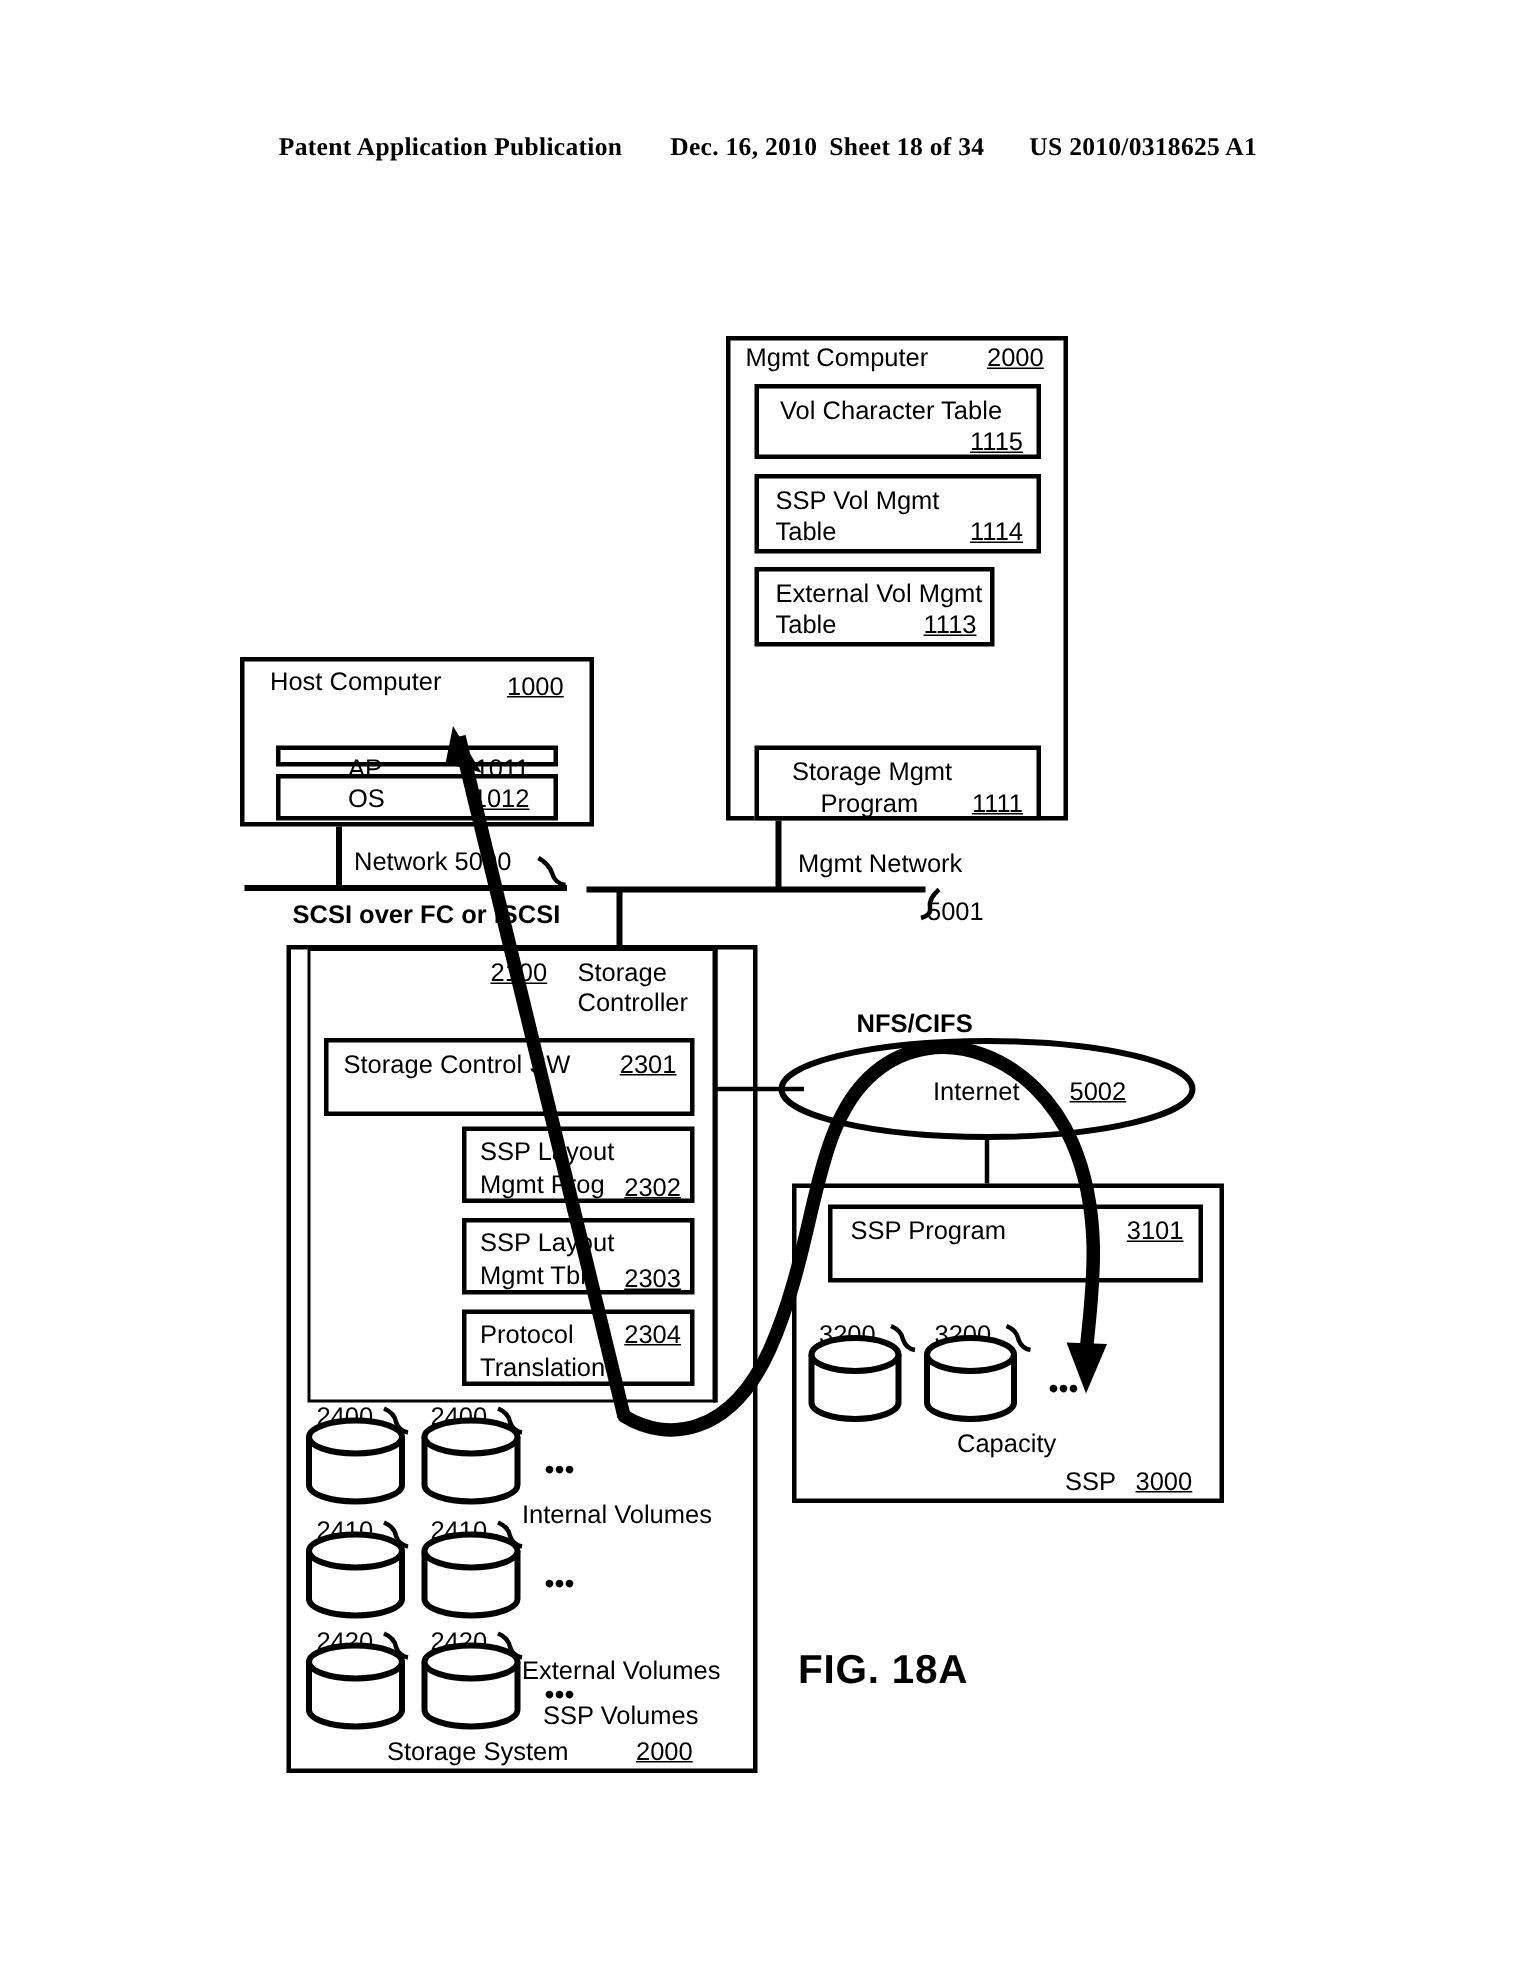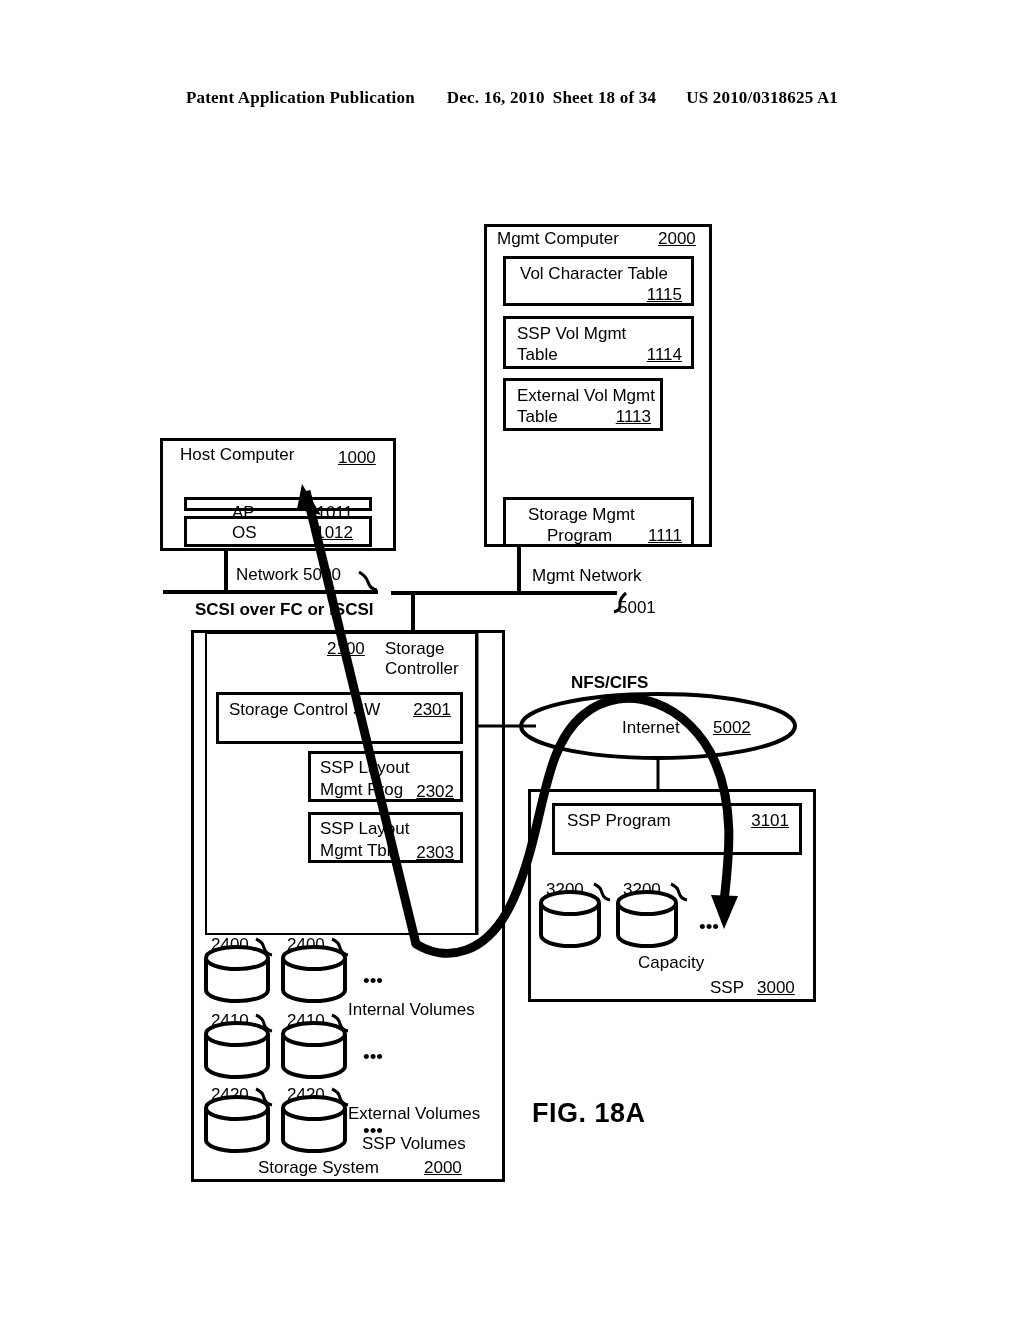--- a/index.html
+++ b/index.html
@@ -107,20 +107,25 @@
     <span class="t" style="left:9px;top:25px;">Mgmt Prog</span>
     <span class="n" style="right:6px;top:27px;">2302</span>
   </div>
 
   <div class="mod" style="left:308px;top:812px;width:155px;height:51px;">
     <span class="t" style="left:9px;top:3px;">SSP Layout</span>
     <span class="t" style="left:9px;top:25px;">Mgmt Tbl</span>
     <span class="n" style="right:6px;top:27px;">2303</span>
   </div>
 
+  <div class="mod" style="left:308px;top:873px;width:155px;height:51px;">
+    <span class="t" style="left:9px;top:3px;">Protocol</span>
+    <span class="t" style="left:9px;top:25px;">Translation</span>
+    <span class="n" style="right:6px;top:3px;">2304</span>
+  </div>
 
   <div class="lbl" style="left:211px;top:935px;">2400</div>
   <div class="lbl" style="left:287px;top:935px;">2400</div>
   <div class="lbl" style="left:363px;top:971px;font-size:19px;">•••</div>
   <div class="lbl" style="left:348px;top:1000px;">Internal Volumes</div>
 
   <div class="lbl" style="left:211px;top:1011px;">2410</div>
   <div class="lbl" style="left:287px;top:1011px;">2410</div>
   <div class="lbl" style="left:363px;top:1047px;font-size:19px;">•••</div>
   <div class="lbl" style="left:348px;top:1104px;">External Volumes</div>

